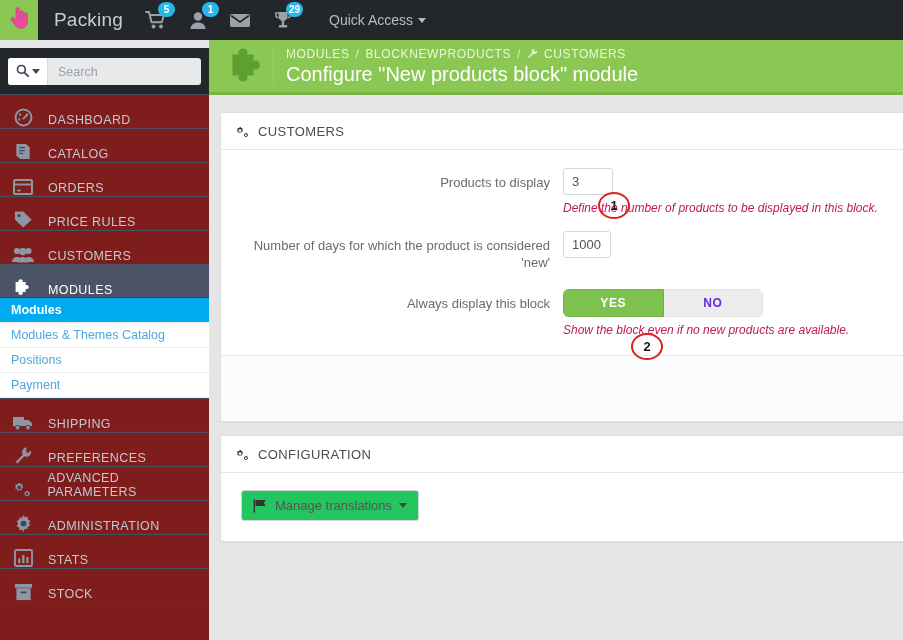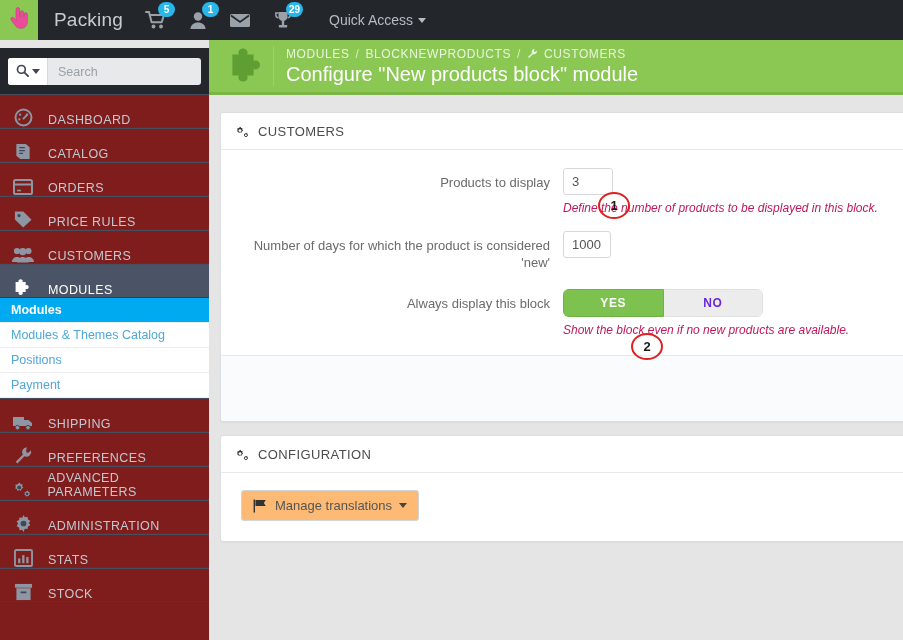--- a/index.html
+++ b/index.html
@@ -136,21 +136,21 @@
   .switch { display: flex; width: 200px; height: 28px; border-radius: 6px; overflow: hidden; }
   .switch div {
     flex: 1; display: flex; align-items: center; justify-content: center;
     font-size: 12px; font-weight: bold; letter-spacing: .6px; cursor: pointer;
   }
   .sw-on  { background: #7dc24f; color: #fff; border: 1px solid #6fb243; border-radius: 3px 0 0 3px;}
   .sw-off { background: #ececec; color: #6d28d9; border: 1px solid #dfdfdf; border-left: none; border-radius: 0 3px 3px 0;}
 
   .btn-default {
     display: inline-flex; align-items: center; gap: 7px;
-    border: 1px solid #d2d5d8; background: #fdba74; border-radius: 3px;
+    border: 1px solid #d2d5d8; background: #22c55e; border-radius: 3px;
     height: 31px; padding: 0 11px; font-size: 13px; color: #555; cursor: pointer;
     font-family: "Liberation Sans", sans-serif;
   }
 
   
   .annot {
     position: absolute; width: 32px; height: 27px;
     border: 2.5px solid #e02020; border-radius: 50%;
     display: flex; align-items: center; justify-content: center;
     font-size: 13px; font-weight: bold; color: #1a1a1a;

